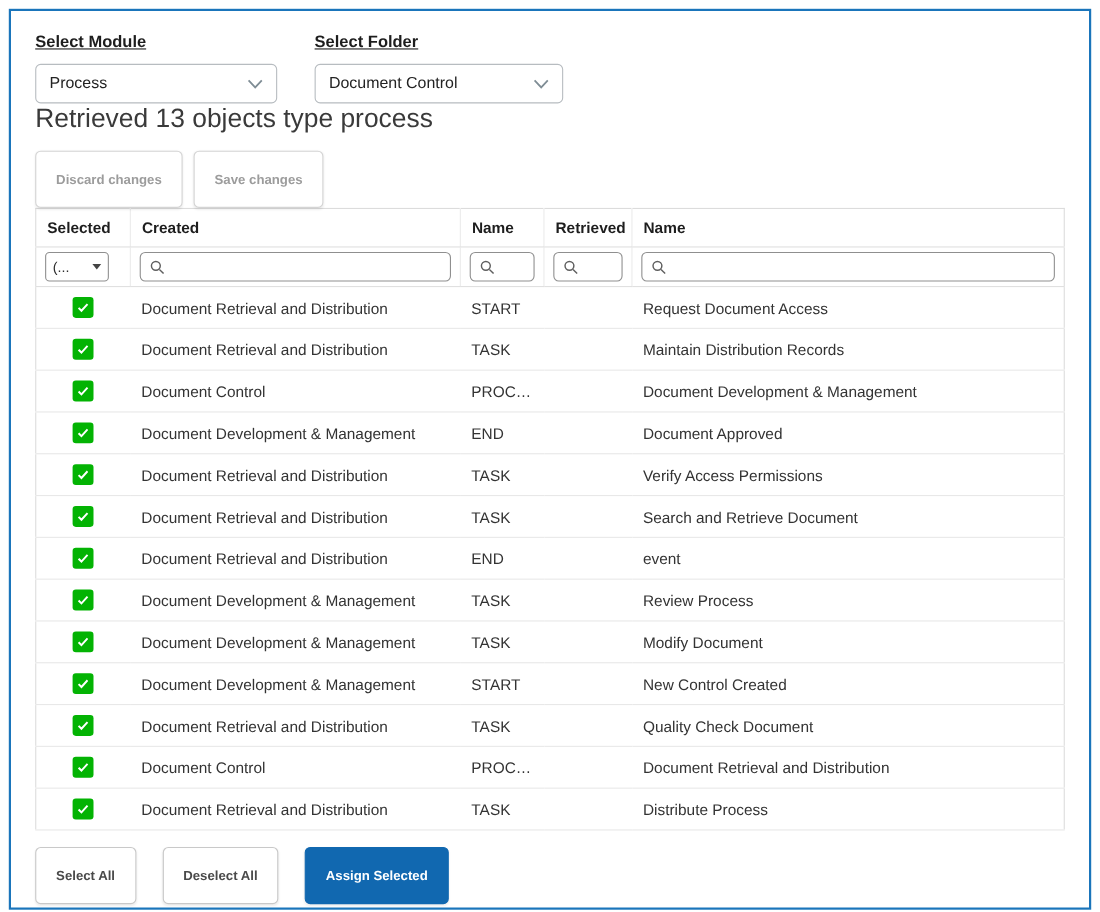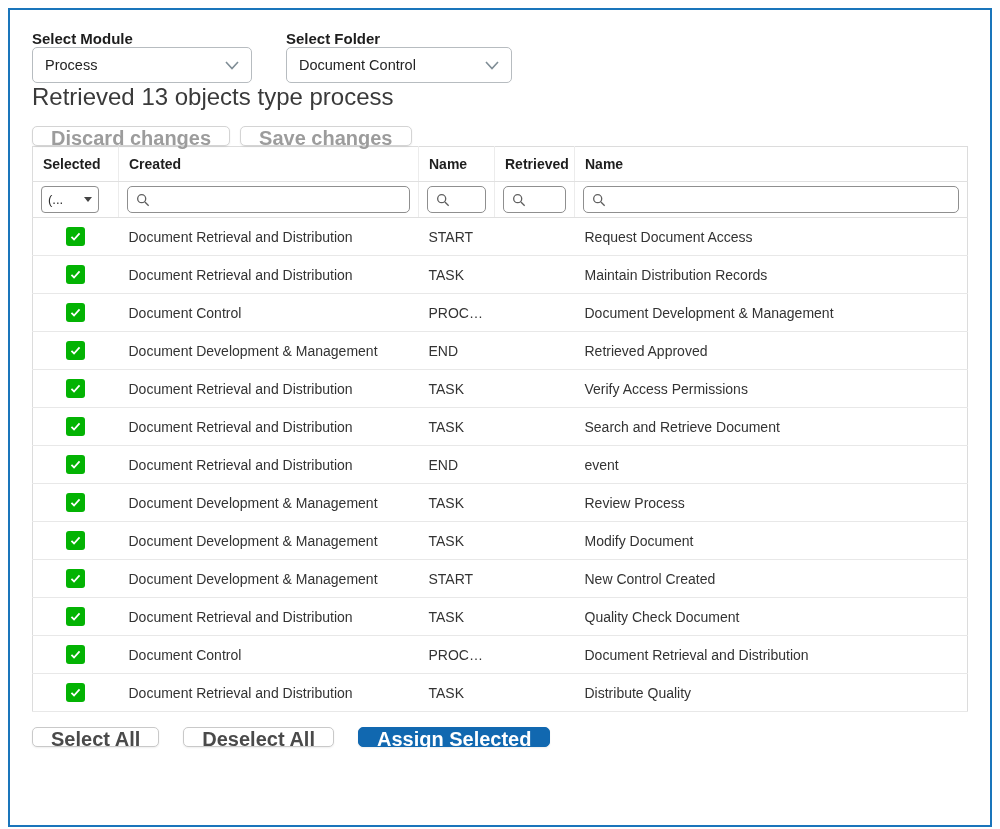--- a/index.html
+++ b/index.html
@@ -25,20 +25,22 @@
     padding: 20px 22px;
     overflow: hidden;
   }
   
   .selects-row { display: flex; gap: 34px; }
   .select-group label {
     display: block;
     font-weight: bold;
     font-size: 15px;
     color: #1d1d1d;
+    margin-bottom: 11px;
+    text-decoration: underline;
   }
   .select {
     width: 220px; height: 36px;
     border: 1px solid #b7bcc0;
     border-radius: 5px;
     display: flex; align-items: center; justify-content: space-between;
     padding: 0 12px;
     font-size: 14.5px;
     color: #232323;
     cursor: pointer;
@@ -49,23 +51,23 @@
   
   .status {
     margin-top: 0;
     font-size: 24px;
     color: #3a3a3a;
   }
   
   .toolbar { margin-top: 15px; display: flex; gap: 10px; }
   .btn {
     font-family: "Liberation Sans", sans-serif;
-    font-size: 20px;
+    font-size: 12px;
     font-weight: 600;
-    height: 20px;
+    height: 52px;
     padding: 0 18px;
     border-radius: 5px;
     border: 1px solid #d4d4d4;
     background: #fff;
     color: #9c9c9c;
     box-shadow: 0 1px 2px rgba(0,0,0,.07);
     cursor: default;
   }
   .btn-secondary {
     color: #4a4a4a;
@@ -321,21 +323,21 @@
     <td class="cell-selected">
       <span class="checkbox">
         <svg width="13" height="13" viewBox="0 0 16 16">
                 <path d="M3 8.5l3.2 3.2L13 4.2" fill="none" stroke="#fff" stroke-width="2.2"></path>
               </svg>
       </span>
     </td>
     <td>Document Development &amp; Management</td>
     <td>END</td>
     <td></td>
-    <td>Retrieved Approved</td>
+    <td>Document Approved</td>
   </tr>
 
   <tr>
     <td class="cell-selected">
       <span class="checkbox">
         <svg width="13" height="13" viewBox="0 0 16 16">
                 <path d="M3 8.5l3.2 3.2L13 4.2" fill="none" stroke="#fff" stroke-width="2.2"></path>
               </svg>
       </span>
     </td>
@@ -447,21 +449,21 @@
     <td class="cell-selected">
       <span class="checkbox">
         <svg width="13" height="13" viewBox="0 0 16 16">
                 <path d="M3 8.5l3.2 3.2L13 4.2" fill="none" stroke="#fff" stroke-width="2.2"></path>
               </svg>
       </span>
     </td>
     <td>Document Retrieval and Distribution</td>
     <td>TASK</td>
     <td></td>
-    <td>Distribute Quality</td>
+    <td>Distribute Process</td>
   </tr>
 </tbody>
   </table>
 
   <div class="footer">
     <button class="btn btn-secondary">Select All</button>
     <button class="btn btn-secondary">Deselect All</button>
     <button class="btn btn-primary">Assign Selected</button>
   </div>
 

